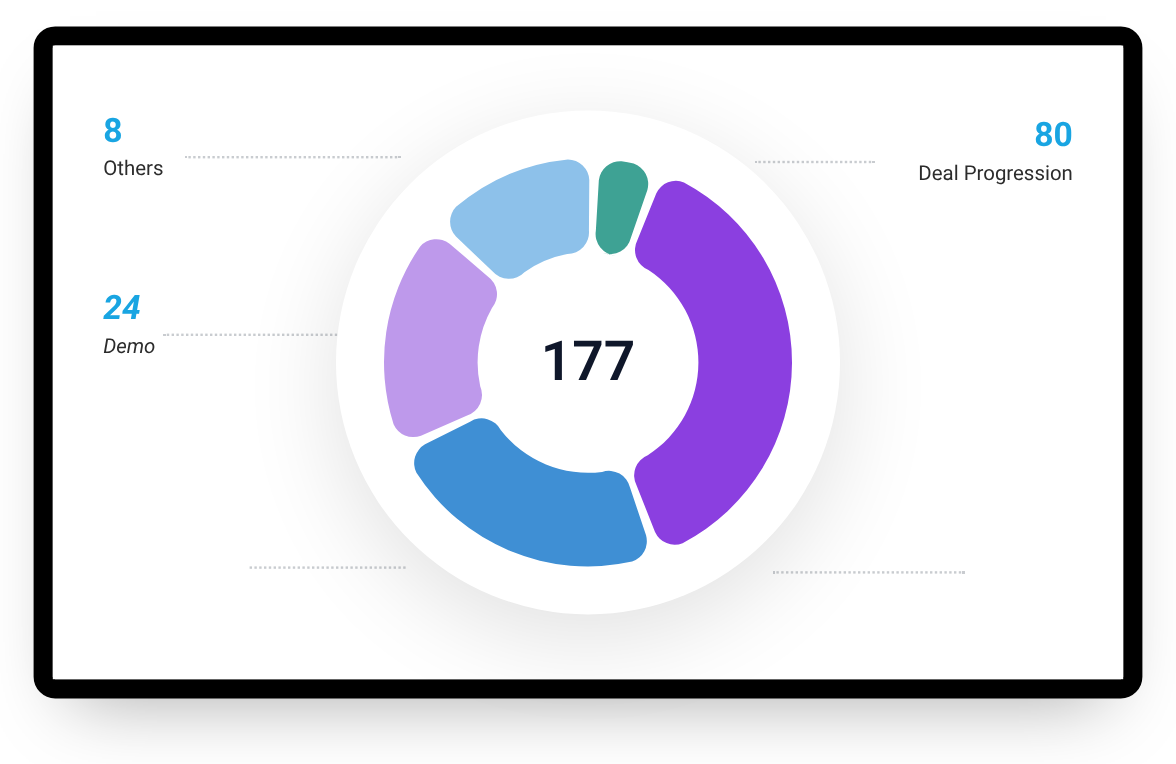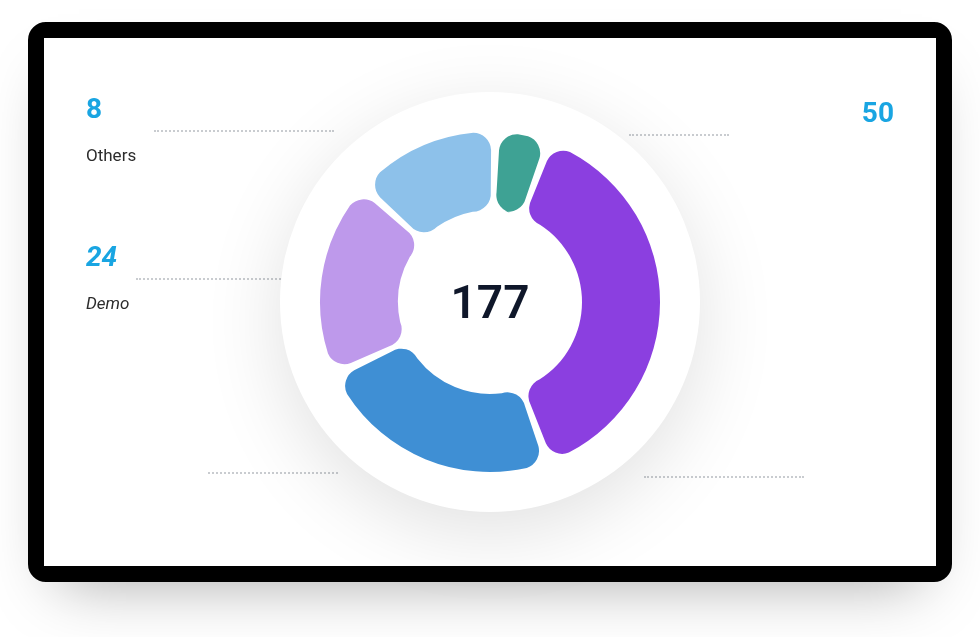--- a/index.html
+++ b/index.html
@@ -53,38 +53,39 @@
   }
   .callout .value {
     font-size: 28px;
     font-weight: 700;
     color: #19A5E2;
     line-height: 1.1;
   }
   .callout .label {
     font-size: 17px;
     color: #2c2c2c;
-    margin-top: 20px;
+    margin-top: 6px;
   }
   .callout.right { text-align: right; }
   .leader {
     position: absolute;
     border-top: 2px dotted #c9ccd0;
     height: 0;
   }
 </style>
 </head>
 <body>
 
 <div class="stage">
   <div class="frame">
     <div class="frame-inner">
 
       <div class="callout right" style="right:42px; top:60px;">
-        <div class="value">50</div>
+        <div class="value">80</div>
+        <div class="label">Deal Progression</div>
       </div>
 
       <div class="callout" style="left:42px; top:56px;">
         <div class="value">8</div>
         <div class="label">Others</div>
       </div>
       <div class="callout" style="left:42px; top:204px;font-style:italic;">
         <div class="value">24</div>
         <div class="label">Demo</div>
       </div>

